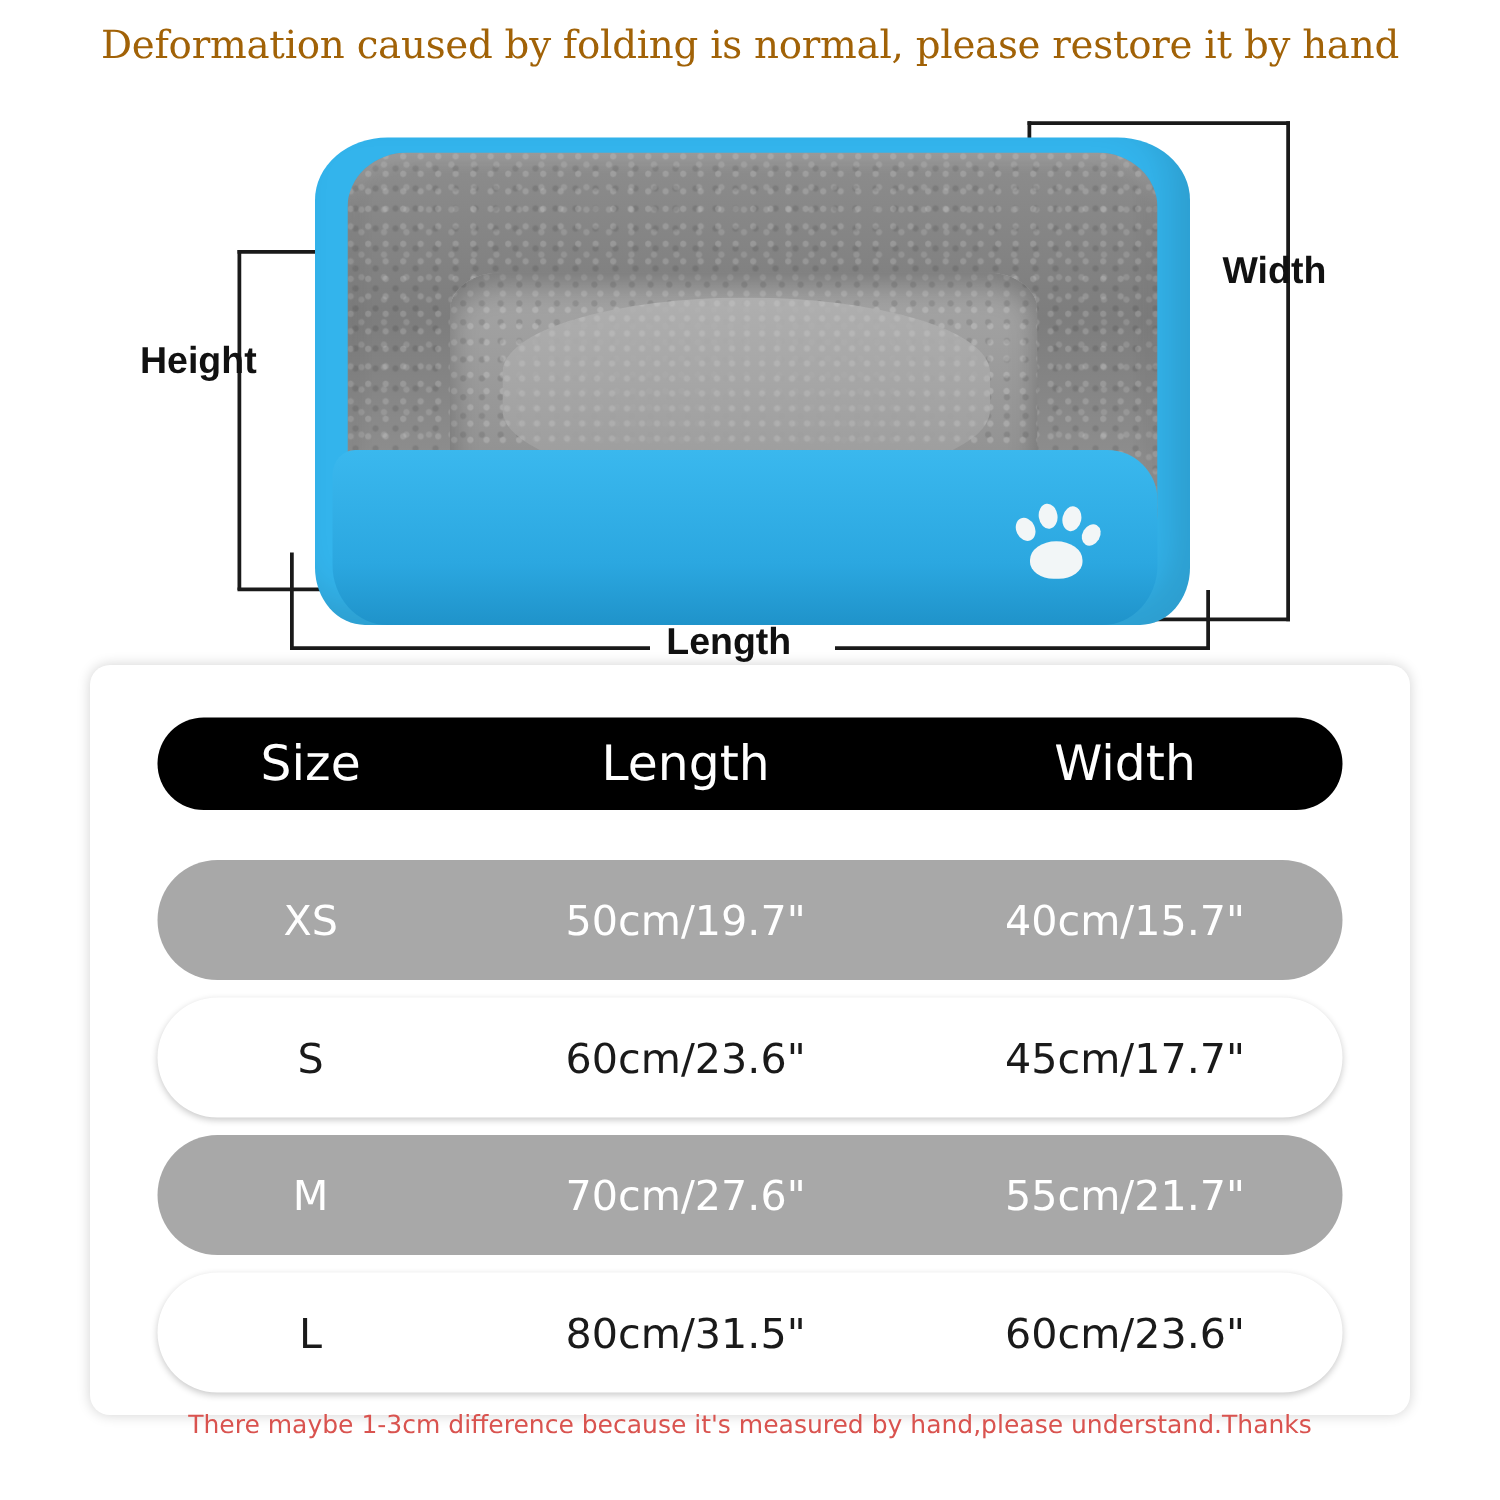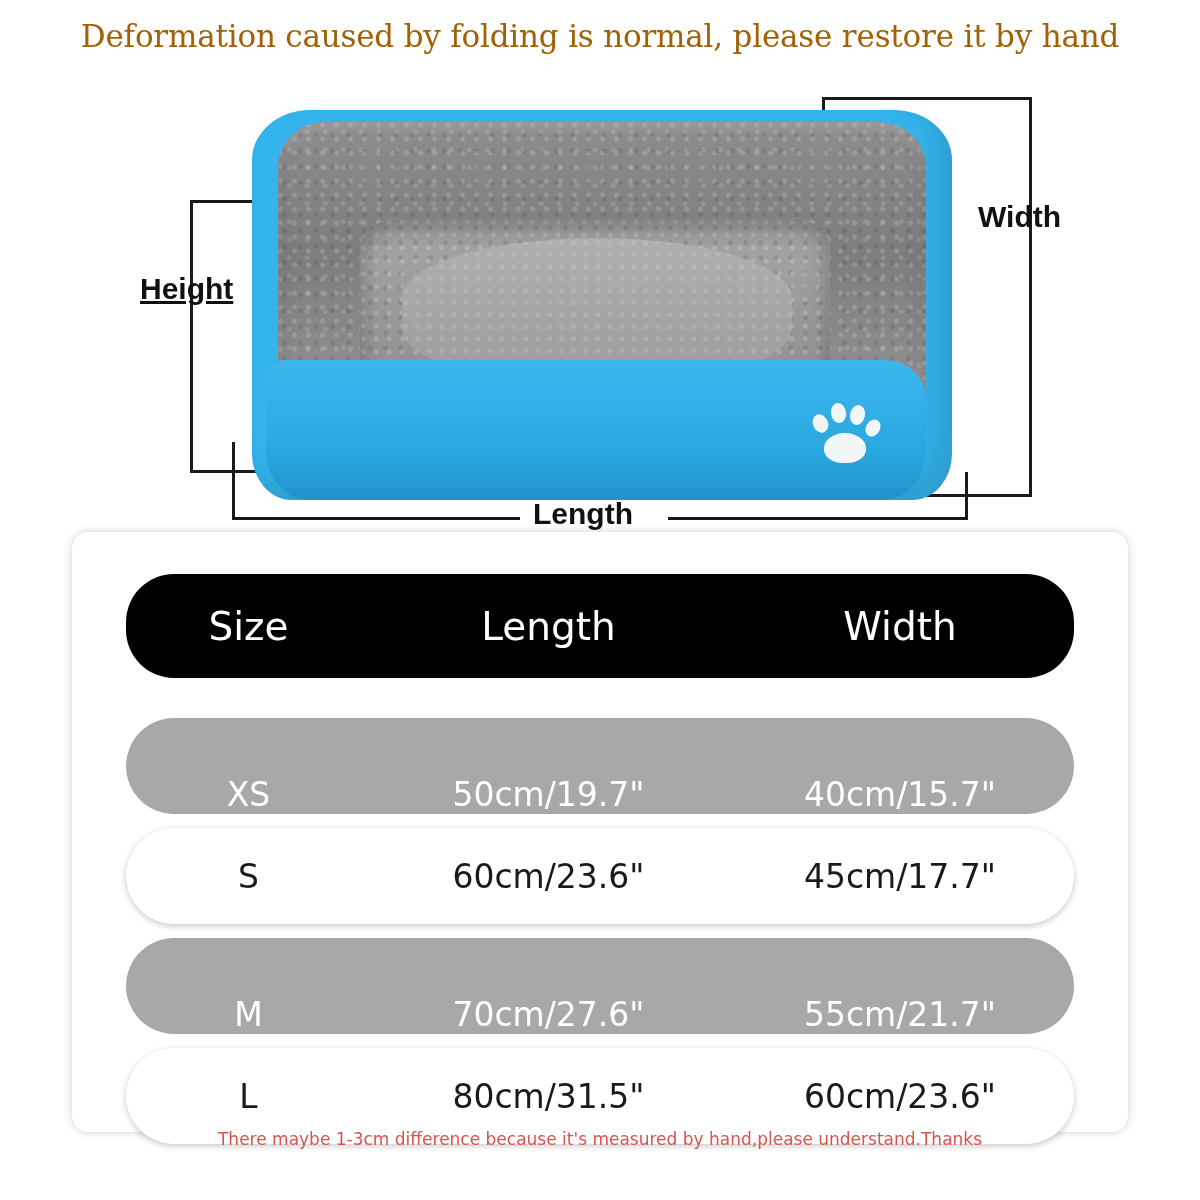--- a/index.html
+++ b/index.html
@@ -169,29 +169,28 @@
     display: flex;
     align-items: center;
     height: 96px;
     border-radius: 48px;
     margin-bottom: 14px;
     font-family: "DejaVu Sans", sans-serif;
   }
   .row.header {
     background: #000000;
     color: #ffffff;
-    height: 104px;
+    height: 74px;
     font-size: 39px;
     margin-bottom: 40px;
   }
   .row.grey {
     background: #a8a8a8;
     color: #ffffff;
     font-size: 33px;
-    align-items: flex-end;
   }
   .row.white {
     background: #ffffff;
     color: #1a1a1a;
     font-size: 33px;
     box-shadow: 0 2px 6px rgba(0,0,0,0.22);
   }
   .cell {
     text-align: center;
   }
@@ -200,38 +199,38 @@
   .c-width  { width: 348px; }
 
   
   .notes {
     position: absolute;
     left: 0;
     top: 1128px;
     width: 1200px;
     text-align: center;
     color: #d9534f;
-    font-size: 17px;
+    font-size: 20px;
     font-family: "DejaVu Sans", sans-serif;
     line-height: 22px;
   }
 </style>
 </head>
 <body>
 
 <div class="warning">Deformation caused by folding is normal, please restore it by hand</div>
 
 <div class="illustration">
 
   <div class="guide h" style="left:190px; top:118px; width:118px;"></div>
   <div class="guide v" style="left:190px; top:118px; height:272px;"></div>
   <div class="guide h" style="left:190px; top:388px; width:118px;"></div>
   <div class="guide v" style="left:305px; top:118px; height:52px;"></div>
   <div class="guide v" style="left:305px; top:340px; height:50px;"></div>
-  <div class="guide-label" style="left:140px; top:190px;text-decoration:underline;">Height</div>
+  <div class="guide-label" style="left:112px; top:190px;">Height</div>
 
   <div class="guide h" style="left:822px; top:15px; width:210px;"></div>
   <div class="guide v" style="left:822px; top:15px; height:48px;"></div>
   <div class="guide v" style="left:1029px; top:15px; height:400px;"></div>
   <div class="guide h" style="left:910px; top:412px; width:122px;"></div>
   <div class="guide v" style="left:910px; top:290px; height:124px;"></div>
   <div class="guide h" style="left:845px; top:362px; width:80px; height:2px; background:#333;"></div>
   <div class="guide-label" style="left:978px; top:118px;">Width</div>
 
   <div class="guide v" style="left:232px; top:360px; height:78px;"></div>

